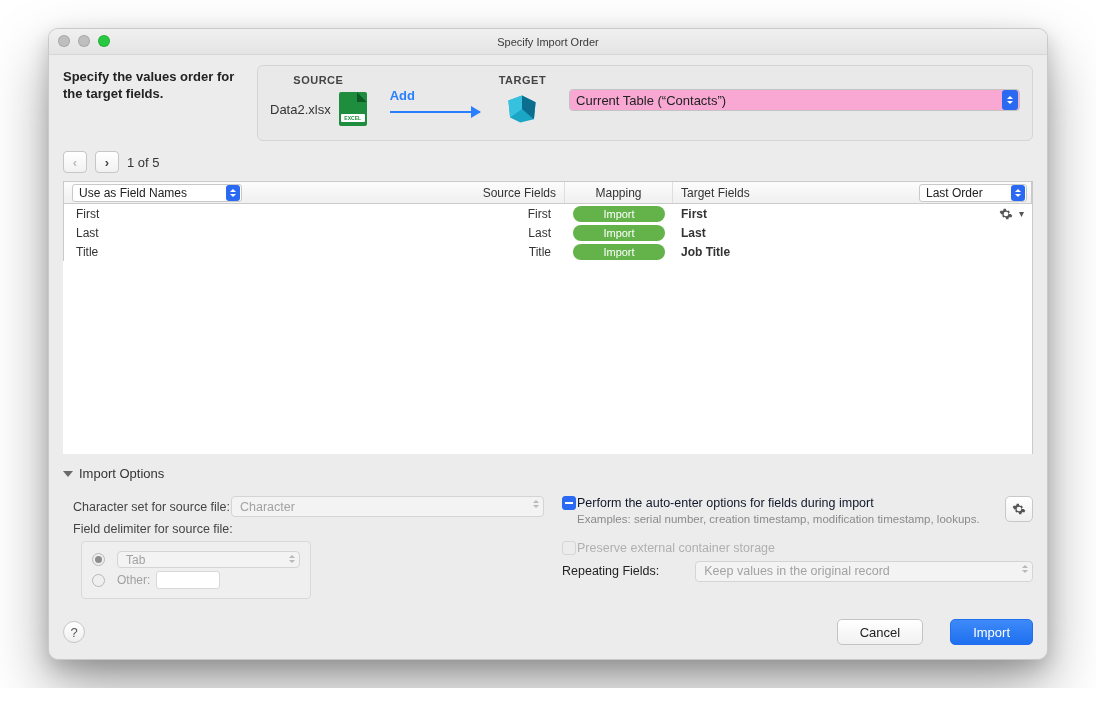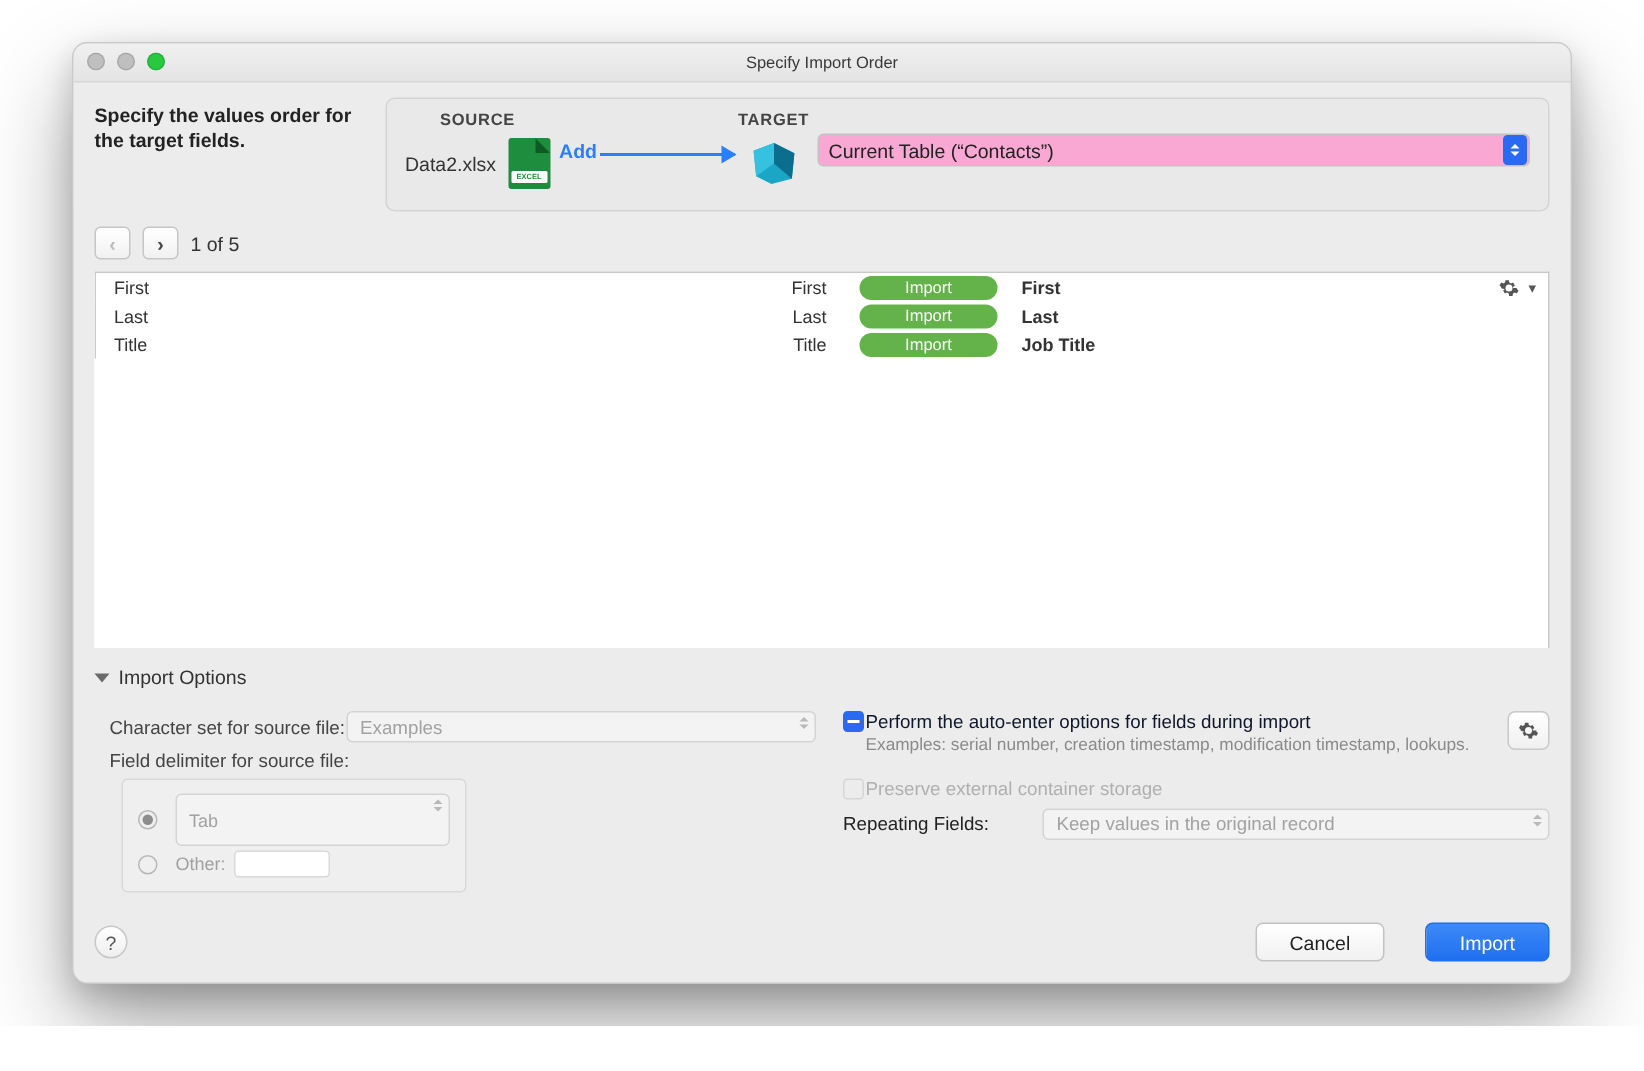--- a/index.html
+++ b/index.html
@@ -32,30 +32,30 @@
   .tl.min     { background:#bfbfbf; border:1px solid rgba(0,0,0,.12); }
   .tl.zoom    { background:#28c940; border:1px solid rgba(0,0,0,.12); }
   .top-panel {
     display: flex; gap: 14px; padding: 10px 14px 0 14px;
     background: #ececec;
   }
   .instr { width: 180px; font-size: 13px; font-weight: 600; color:#222; line-height:1.3; padding-top:4px; }
   .srctgt {
     flex: 1; border:1px solid #d4d4d4; border-radius:6px;
     background:#e9e9e9; padding:8px 12px 14px 12px;
-    display:flex; align-items:center; gap:6px;
+    display:flex; align-items:center; gap:23px;
   }
   .col { display:flex; flex-direction:column; align-items:center; gap:6px; }
   .col .lbl { font-size:11px; font-weight:700; letter-spacing:.5px; color:#444; }
   .file-row { display:flex; align-items:center; gap:8px; }
   .file-name { font-size:13px; color:#333; }
   .excel-ico { width:28px; height:34px; background:#1e8e3e; position:relative; border-radius:2px; }
   .excel-ico:before { content:""; position:absolute; top:0; right:0; width:10px; height:10px; background:#0d5a24; clip-path: polygon(0 0,100% 100%,0 100%); }
   .excel-ico:after { content:"EXCEL"; position:absolute; bottom:4px; left:2px; right:2px; font-size:5px; background:#fff; color:#1e8e3e; text-align:center; border-radius:1px; padding:1px 0; font-weight:700;}
-  .arrow-col { display:flex; flex-direction:row; align-items:center; gap:2px; }
+  .arrow-col { display:flex; flex-direction:column; gap:2px; }
   .add-link { color:#2a7fff; font-size:13px; font-weight:600; }
   .arrow { width:90px; height:2px; background:#2a7fff; position:relative; margin-top:6px;}
   .arrow:after{content:"";position:absolute;right:-1px;top:-5px;border-left:10px solid #2a7fff;border-top:6px solid transparent;border-bottom:6px solid transparent;}
   .fm-ico { width:34px; height:34px; position:relative; }
   .fm-ico svg { width:34px; height:34px; }
   .table-select {
     flex:1; height:22px; background:#f9a8d4; border:1px solid #c3c3c3; border-radius:4px;
     display:flex; align-items:center; padding:0 6px; font-size:13px; color:#222; position:relative;
     min-width:230px;
   }
@@ -110,21 +110,21 @@
     display:flex;align-items:center;padding:0 8px;color:#a2a2a2;position:relative;
   }
   .mini-stepper{position:absolute;right:4px;top:3px;display:flex;flex-direction:column;}
   .mini-stepper span{width:0;height:0;border-left:3px solid transparent;border-right:3px solid transparent;}
   .mini-stepper .u{border-bottom:3px solid #b8b8b8;margin-bottom:2px;}
   .mini-stepper .d{border-top:3px solid #b8b8b8;}
   .delim-box { margin-left:8px; border:1px solid #d9d9d9; border-radius:4px; padding:6px 10px; width:230px; background:#efefef;}
   .radio{width:13px;height:13px;border:1px solid #b7b7b7;border-radius:50%;display:inline-flex;align-items:center;justify-content:center;margin-right:6px;}
   .radio.on:after{content:"";width:7px;height:7px;background:#8d8d8d;border-radius:50%;}
   .delim-row{display:flex;align-items:center;gap:6px;color:#a0a0a0;margin:3px 0;font-size:12px;}
-  .delim-row .static-select{flex:1;height:35px;font-size:12px;}
+  .delim-row .static-select{flex:1;height:17px;font-size:12px;}
   .other-in{width:64px;height:18px;border:1px solid #d9d9d9;background:#fff;border-radius:3px;}
   .cb { width:14px;height:14px;border:1px solid #a9a9a9;border-radius:3px;display:inline-flex;justify-content:center;align-items:center;}
   .cb.ind{background:#2a6af3;border-color:#2a6af3;}
   .cb.ind:after{content:"";width:8px;height:2px;background:#fff;}
   .sub { font-size:11.5px;color:#8a8a8a;margin:2px 0 8px 22px; line-height:1.35;}
   .disabled { color:#b0b0b0; }
   .gear-btn{width:28px;height:26px;border:1px solid #c8c8c8;border-radius:5px;background:linear-gradient(#fff,#f0f0f0);display:flex;align-items:center;justify-content:center;}
   .rep-row{display:flex;align-items:center;gap:8px;margin-top:6px;}
   .rep-row .static-select{flex:1;margin-left:28px;}
 
@@ -186,20 +186,37 @@
     </div>
   </div>
 
   <div class="pager">
     <div class="pg-btn dis">‹</div>
     <div class="pg-btn">›</div>
     <span class="pg-txt">1 of 5</span>
   </div>
 
   <div class="grid-wrap">
+    <div class="hdr-row">
+      <div class="cell c-left">
+        <div class="dd left-dd">
+          <span>Use as Field Names</span>
+          <div class="blue-stepper"></div>
+        </div>
+        <span class="hdr-label">Source Fields</span>
+      </div>
+      <div class="cell c-map">Mapping</div>
+      <div class="cell c-right">
+        <span>Target Fields</span>
+        <div class="dd right-dd">
+          <span>Last Order</span>
+          <div class="blue-stepper"></div>
+        </div>
+      </div>
+    </div>
 
     <div class="body" id="rows-body">
         <div class="row">
           <div class="cell c-left">
             <span class="nm-l">First</span>
             <span class="nm-r-src">First</span>
           </div>
           <div class="cell c-map">
             <div class="pill">Import</div>
           </div>
@@ -256,21 +273,21 @@
     <div class="opts-hdr">
       <div class="tri"></div>
       <span>Import Options</span>
     </div>
     <div class="opts-body">
 
       <div class="opt-col">
         <div class="form-row">
           <span>Character set for source file:</span>
           <div class="static-select">
-            <span>Examples</span>
+            <span>Character</span>
             <div class="mini-stepper">
                 <span class="u"></span>
                 <span class="d"></span>
               </div>
           </div>
         </div>
         <div class="form-row">
           <span>Field delimiter for source file:</span>
         </div>
         <div class="delim-box">

